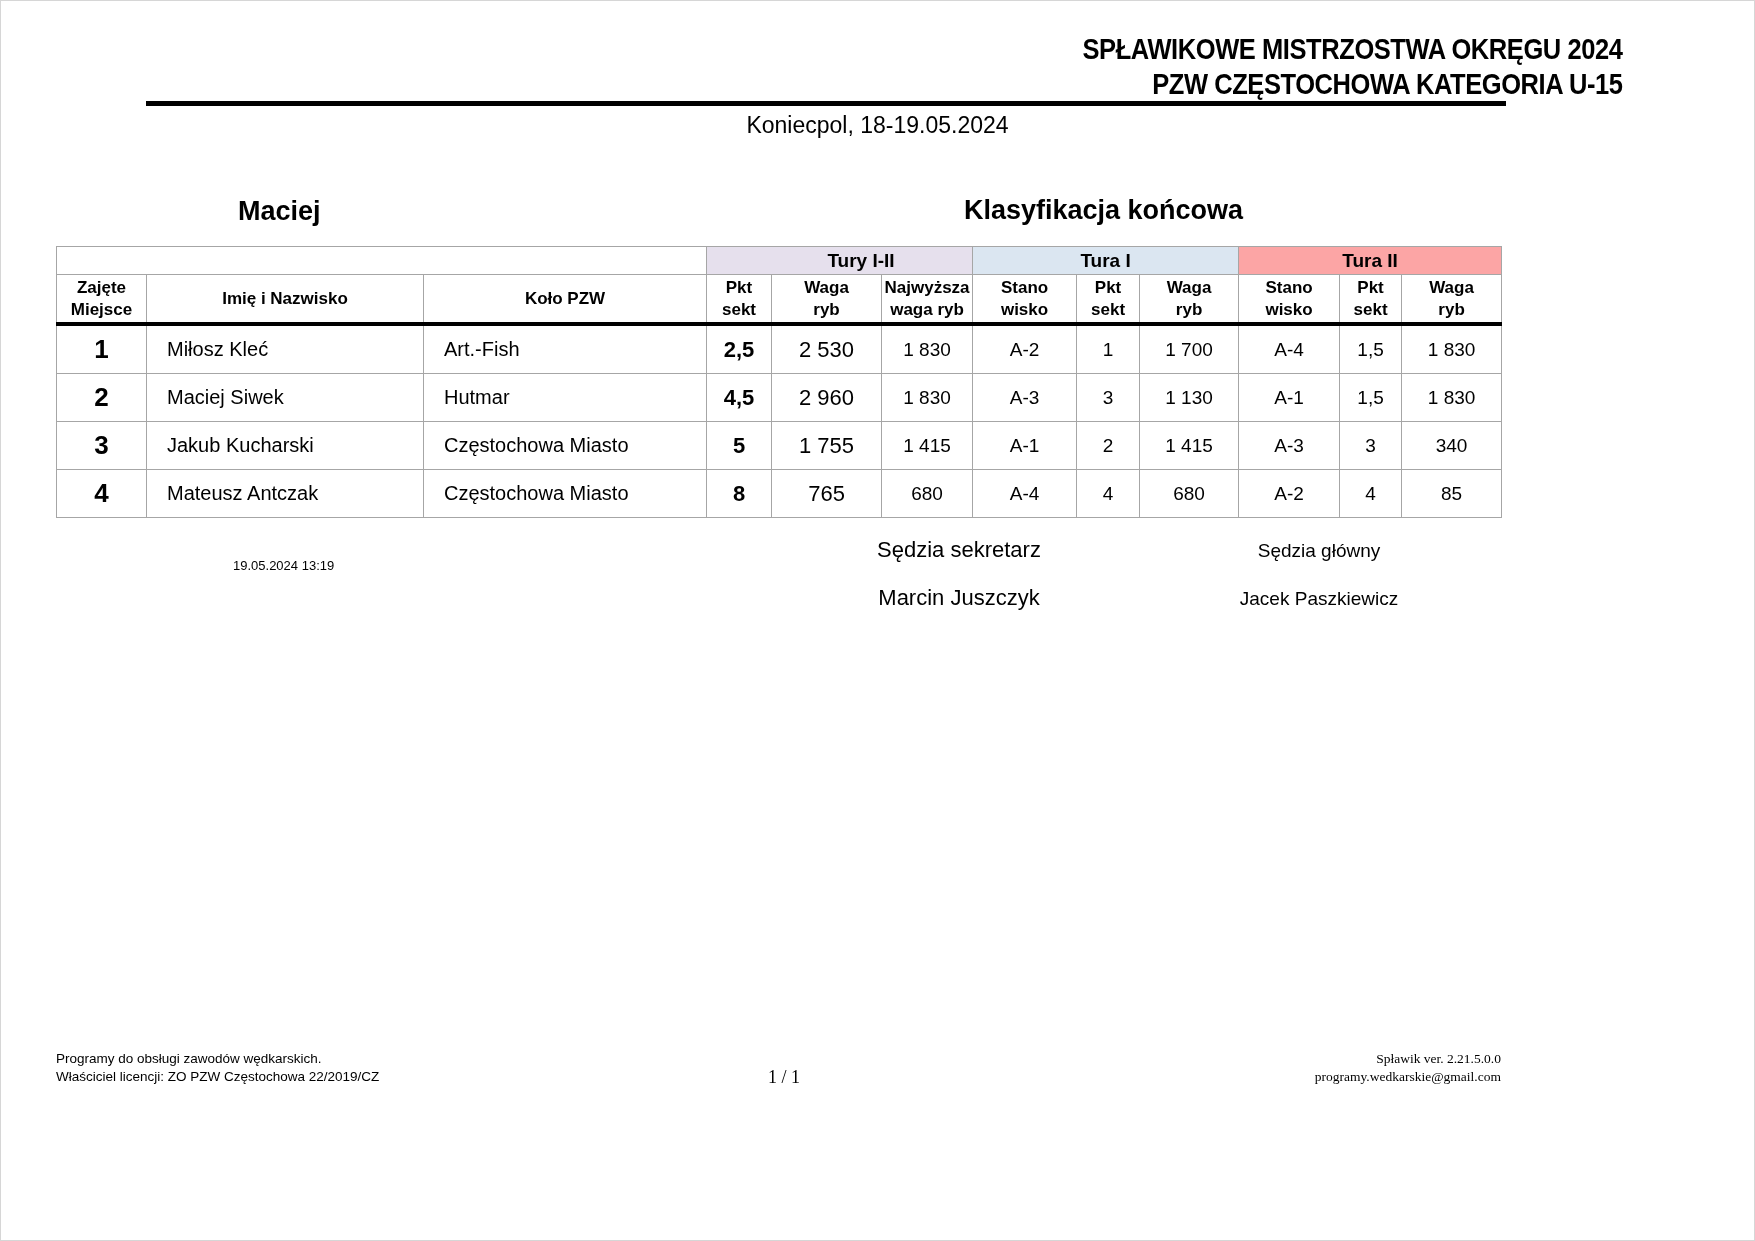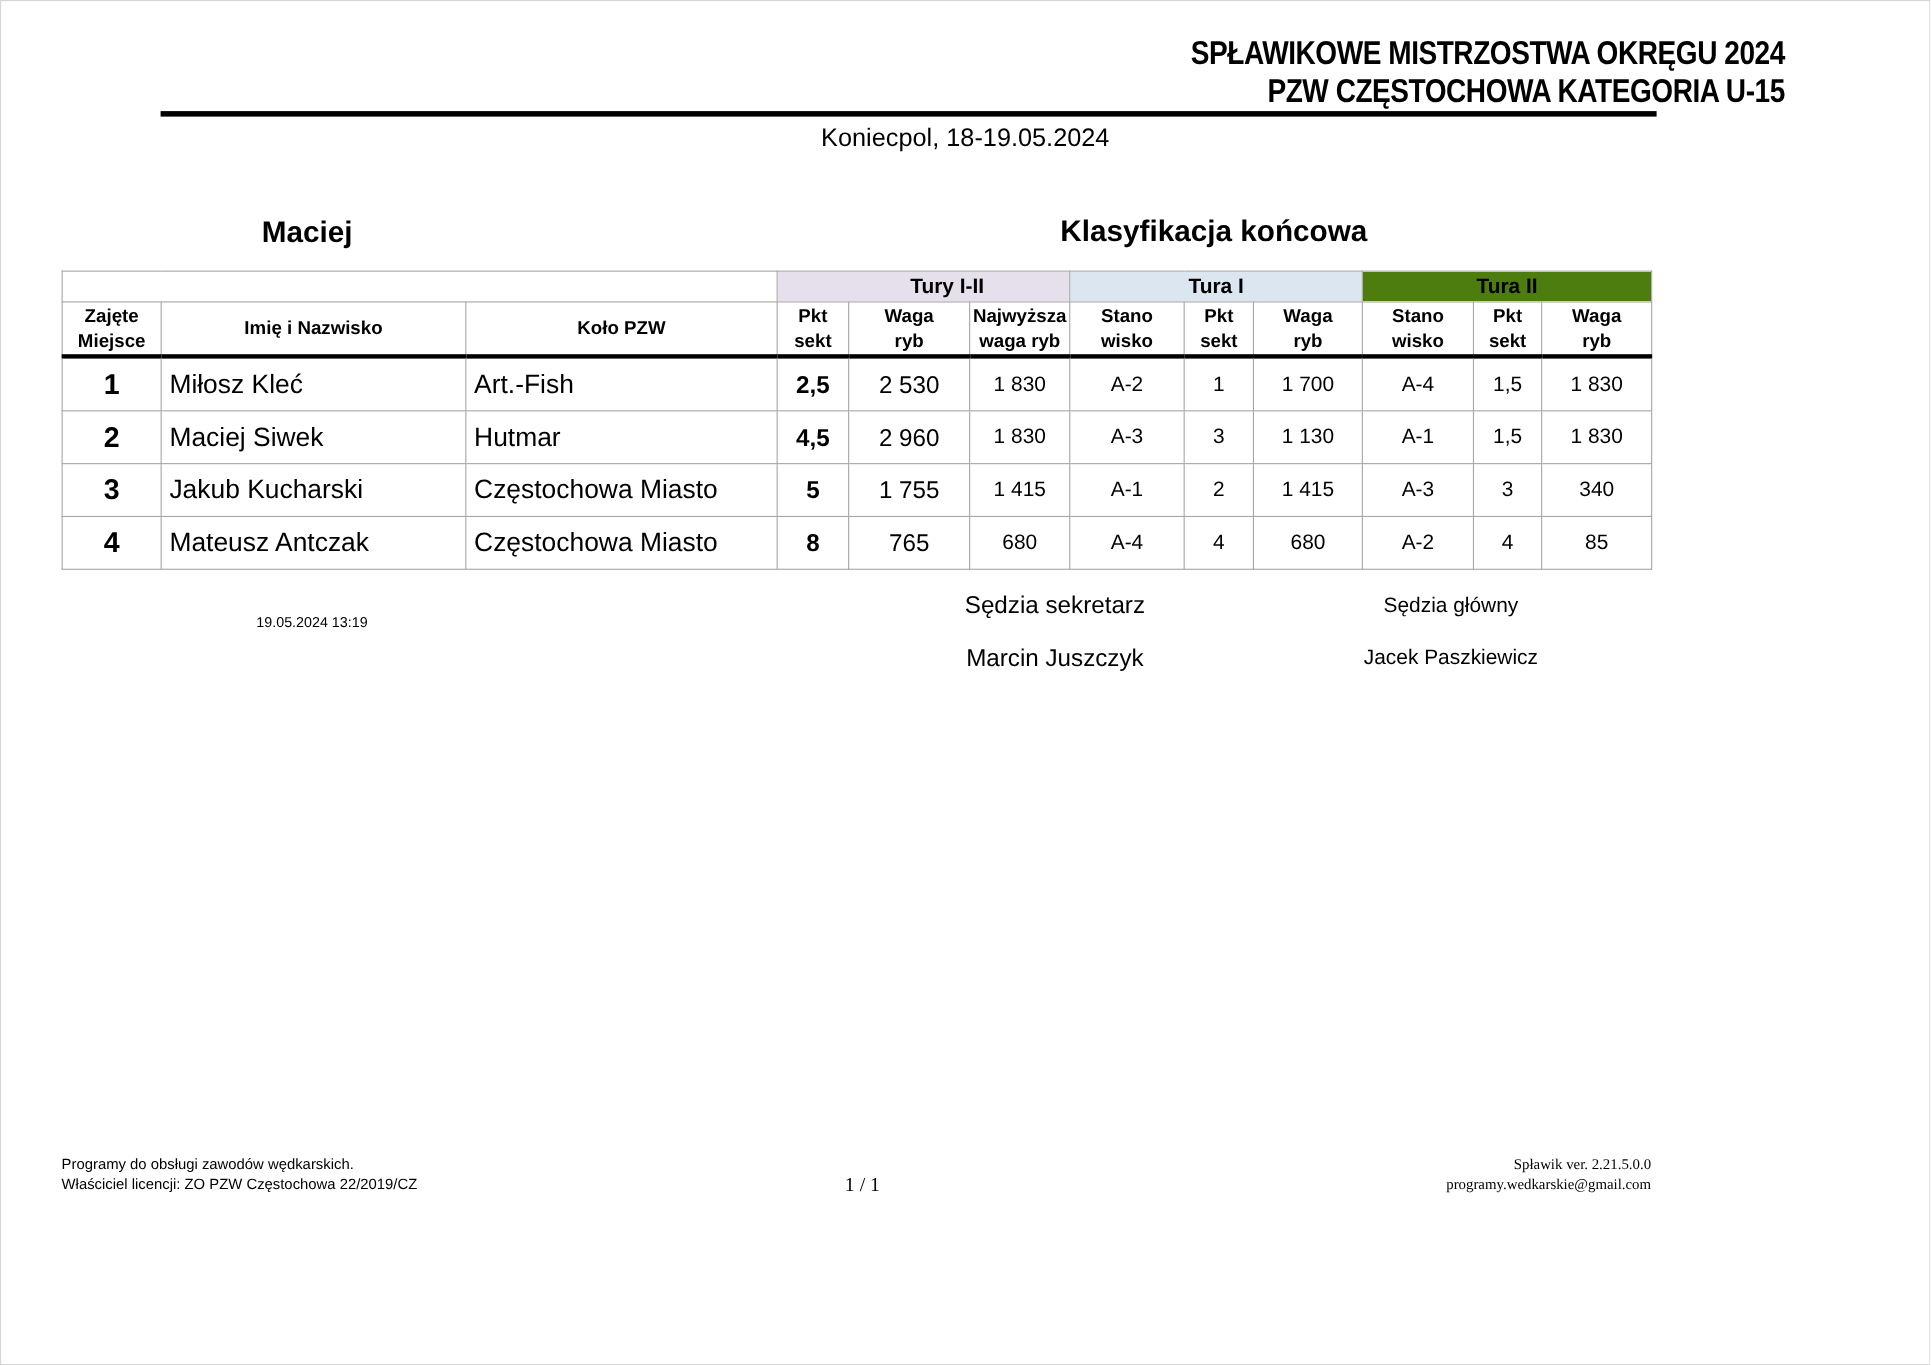--- a/index.html
+++ b/index.html
@@ -37,21 +37,21 @@
   tr.group-row th { height:27px; font-size:19px; font-weight:700; }
   .gb-l { border-left:2px solid #000; }
   .gb-r { border-right:2px solid #000; }
   tr.header-row th {
     height:47px; font-size:17px; font-weight:700;
     white-space:pre-line; line-height:1.25;
     border-bottom:4px solid #000;
   }
   tr.data-row td { height:47px; font-size:19px; background:#fff; }
   tr.data-row td.c0 { font-size:26px; font-weight:700; }
-  tr.data-row td.c1, tr.data-row td.c2 { text-align:left; padding-left:7px; font-size:24px; }
+  tr.data-row td.c1, tr.data-row td.c2 { text-align:left; padding-left:20px; font-size:20px; }
   tr.data-row td.c3 { font-size:22px; font-weight:700; }
   tr.data-row td.c4 { font-size:22px; }
 
   
   .sig { position:absolute; width:360px; text-align:center; }
   .sig-secretary-label { top:536px; left:778px; font-size:22px; }
   .sig-secretary-name  { top:584px; left:778px; font-size:22px; }
   .sig-chief-label { top:539px; left:1138px; font-size:19px; }
   .sig-chief-name  { top:587px; left:1138px; font-size:19px; }
   .print-timestamp { position:absolute; top:557px; left:232px; font-size:13px; }
@@ -92,21 +92,21 @@
         <col style="width:99px">
       <col style="width:101px">
         <col style="width:62px">
         <col style="width:100px">
     </colgroup>
     <thead>
       <tr class="group-row">
         <td class="ghost" colspan="3"></td>
         <th class="group gb-l" colspan="3" style="background: rgb(230, 224, 237); padding-left: 43px;">Tury I-II</th>
         <th class="group gb-l" colspan="3" style="background: rgb(219, 230, 241);">Tura I</th>
-        <th class="group gb-l gb-r" colspan="3" style="background: #4d7c0f;">Tura II</th>
+        <th class="group gb-l gb-r" colspan="3" style="background: #fca5a5;">Tura II</th>
       </tr>
       <tr class="header-row">
         <th>Zajęte
 Miejsce</th>
         <th>Imię i Nazwisko</th>
         <th>Koło PZW</th>
         <th>Pkt
 sekt</th>
         <th>Waga
 ryb</th>

